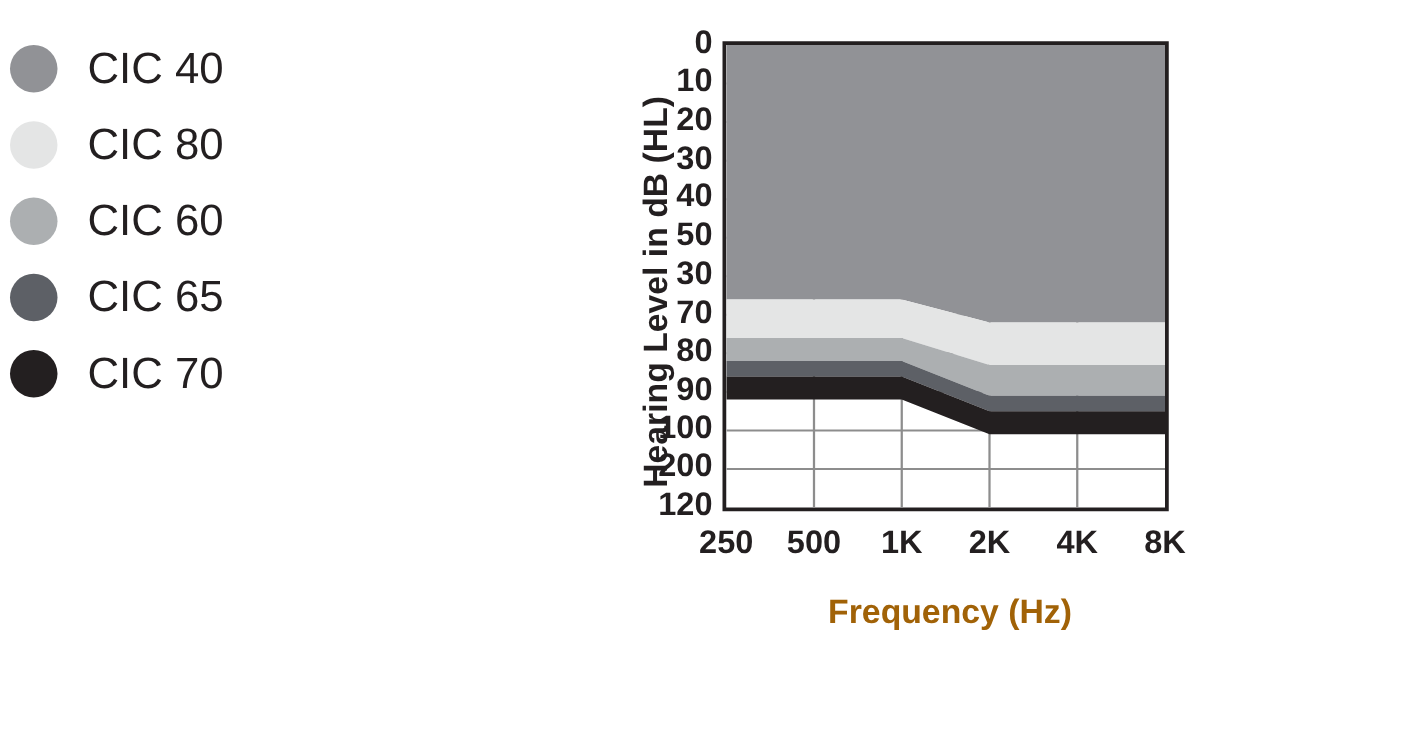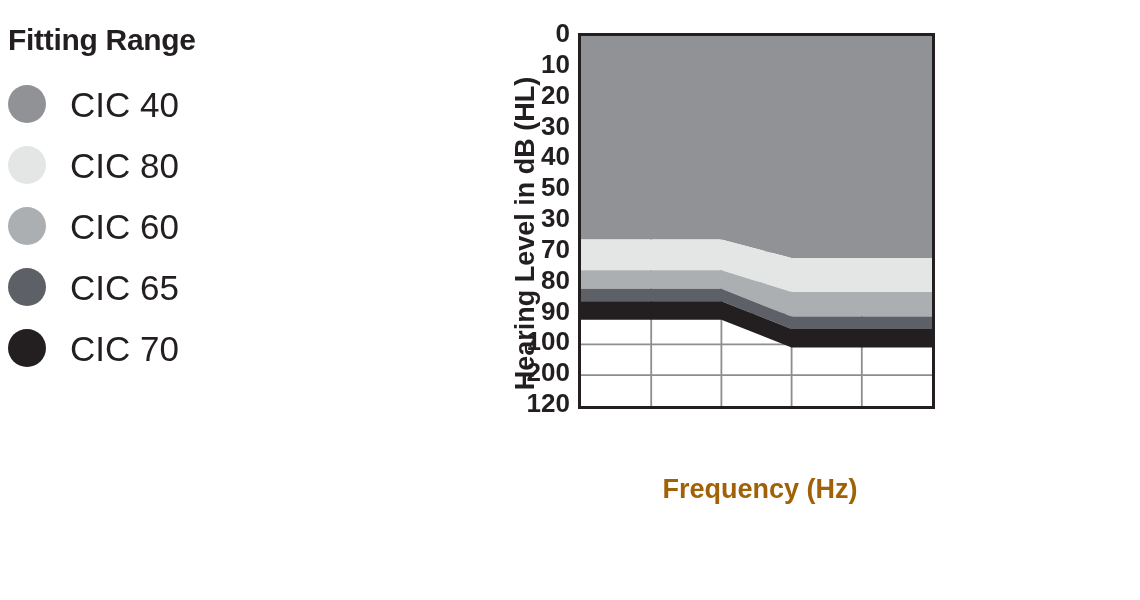--- a/index.html
+++ b/index.html
@@ -144,21 +144,20 @@
     font-size: 27px;
     font-weight: bold;
     color: #a16207;
     white-space: nowrap;
   }
 </style>
 </head>
 <body>
 
 <div id="legend">
-  <div id="legend-title">Fitting Range</div>
   <div id="legend-items">
       <div class="legend-item">
         <span class="legend-swatch" style="background: rgb(145, 146, 150);"></span>
         <span class="legend-label">CIC 40</span>
       </div>
       <div class="legend-item">
         <span class="legend-swatch" style="background: rgb(228, 229, 229);"></span>
         <span class="legend-label">CIC 80</span>
       </div>
       <div class="legend-item">
@@ -218,15 +217,23 @@
         <g>
           <polygon points="0,0 70.2,0 140.4,0 210.6,0 280.8,0 351,0 351,222 280.8,222 210.6,222 140.4,203.50000000000003 70.2,203.50000000000003 0,203.50000000000003" fill="#919296" shape-rendering="geometricPrecision"></polygon>
           <polygon points="0,203.50000000000003 70.2,203.50000000000003 140.4,203.50000000000003 210.6,222 280.8,222 351,222 351,255.91666666666666 280.8,255.91666666666666 210.6,255.91666666666666 140.4,234.33333333333331 70.2,234.33333333333331 0,234.33333333333331" fill="#e4e5e5" shape-rendering="geometricPrecision"></polygon>
           <polygon points="0,234.33333333333331 70.2,234.33333333333331 140.4,234.33333333333331 210.6,255.91666666666666 280.8,255.91666666666666 351,255.91666666666666 351,280.5833333333333 280.8,280.5833333333333 210.6,280.5833333333333 140.4,252.83333333333334 70.2,252.83333333333334 0,252.83333333333334" fill="#acafb1" shape-rendering="geometricPrecision"></polygon>
           <polygon points="0,252.83333333333334 70.2,252.83333333333334 140.4,252.83333333333334 210.6,280.5833333333333 280.8,280.5833333333333 351,280.5833333333333 351,292.91666666666663 280.8,292.91666666666663 210.6,292.91666666666663 140.4,265.1666666666667 70.2,265.1666666666667 0,265.1666666666667" fill="#5d6066" shape-rendering="geometricPrecision"></polygon>
           <polygon points="0,265.1666666666667 70.2,265.1666666666667 140.4,265.1666666666667 210.6,292.91666666666663 280.8,292.91666666666663 351,292.91666666666663 351,311.4166666666667 280.8,311.4166666666667 210.6,311.4166666666667 140.4,283.6666666666667 70.2,283.6666666666667 0,283.6666666666667" fill="#231f20" shape-rendering="geometricPrecision"></polygon>
         </g>
       </svg>
   </div>
 
+  <div id="x-ticks">
+      <div class="x-tick" style="left: 3px;">250</div>
+      <div class="x-tick" style="left: 73.2px;">500</div>
+      <div class="x-tick" style="left: 143.4px;">1K</div>
+      <div class="x-tick" style="left: 213.6px;">2K</div>
+      <div class="x-tick" style="left: 283.8px;">4K</div>
+      <div class="x-tick" style="left: 354px;">8K</div>
+    </div>
 
   <div id="x-title">Frequency (Hz)</div>
 </div>
 
 </body></html>

